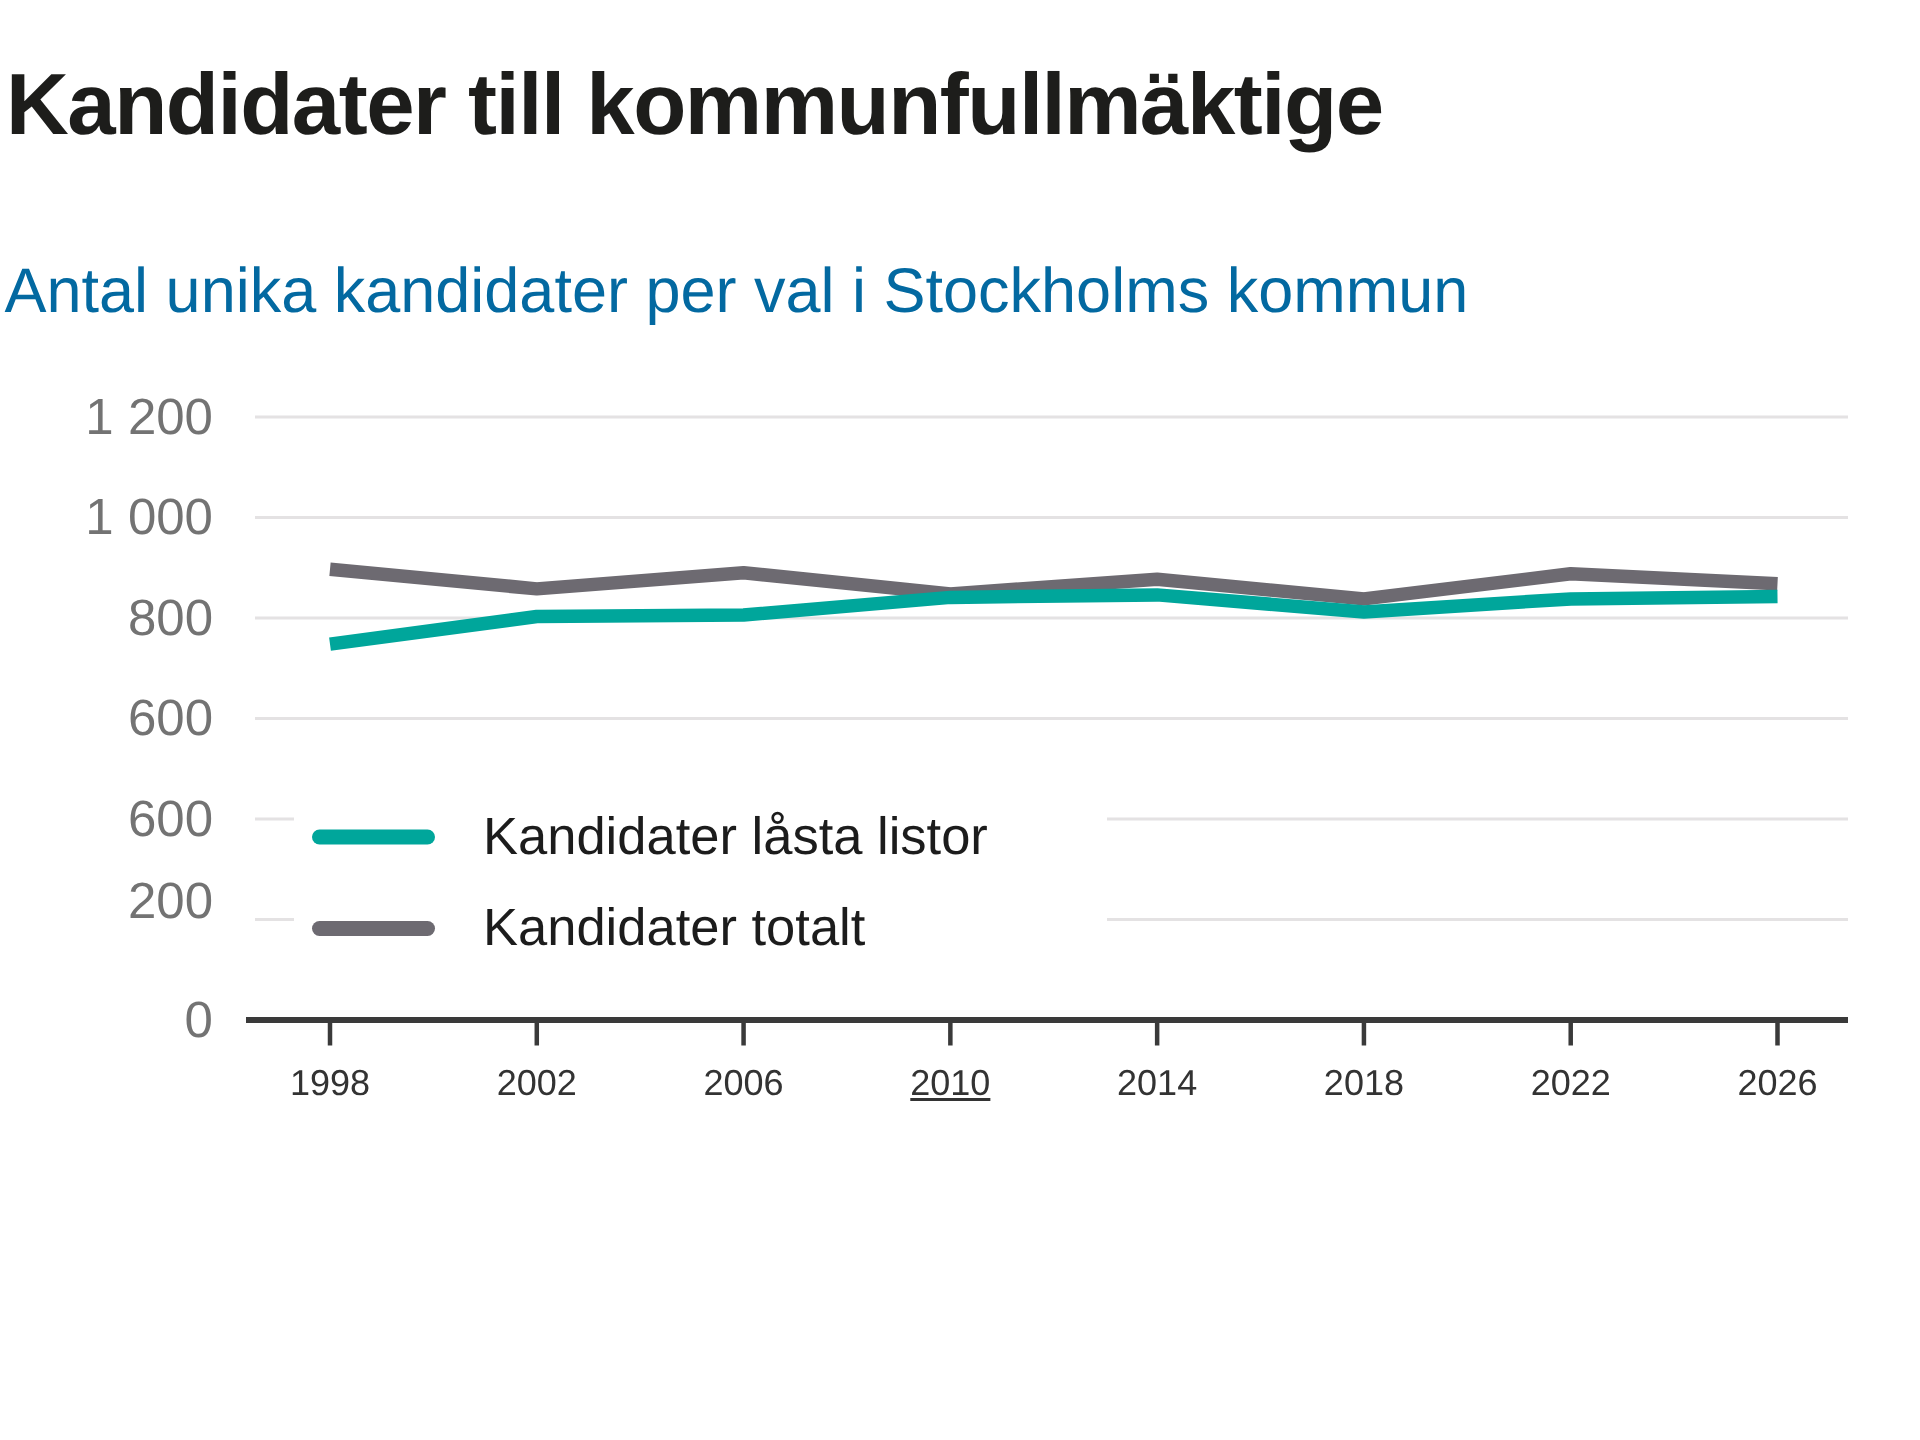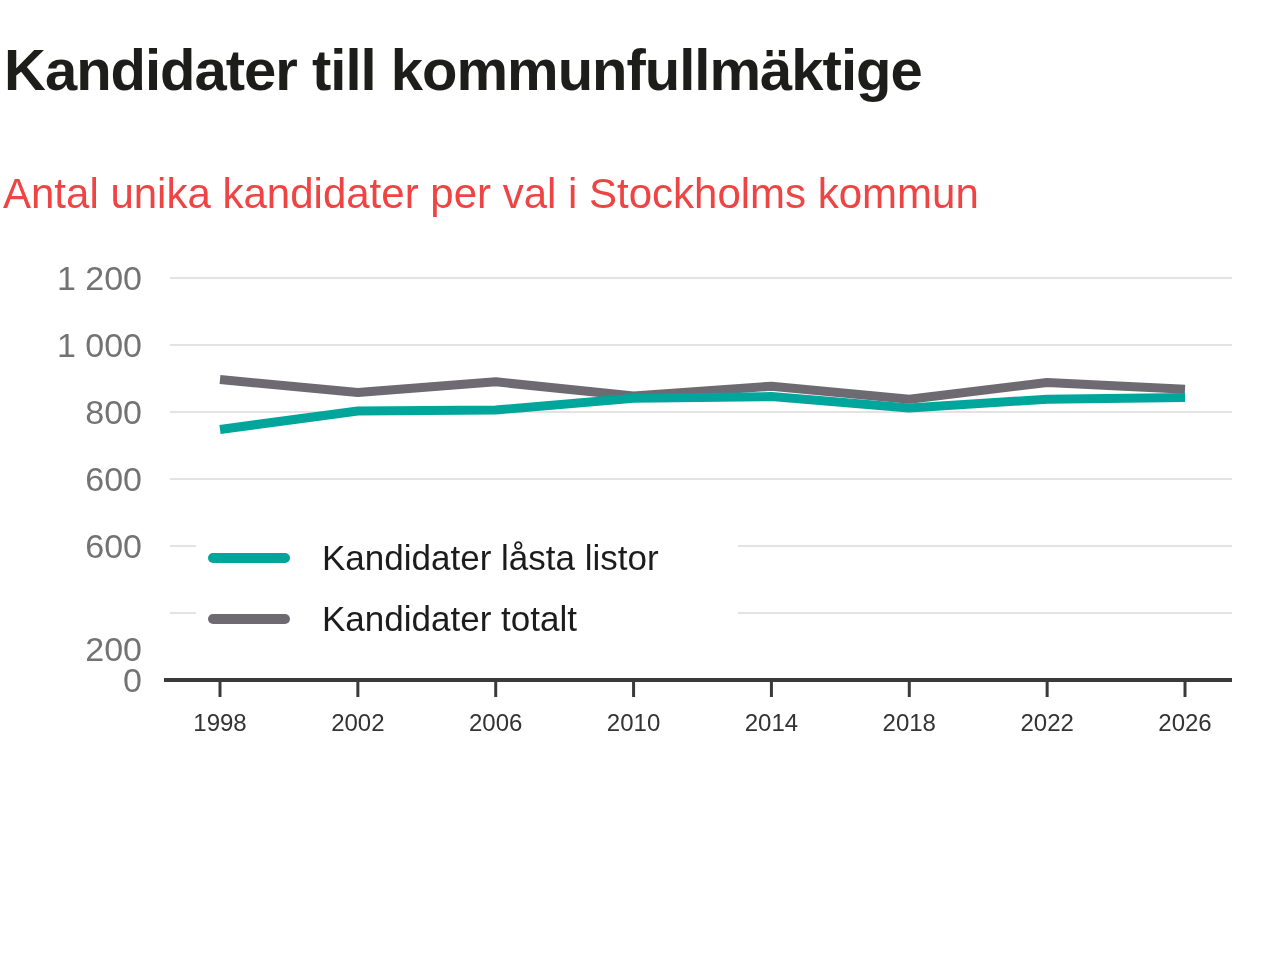--- a/index.html
+++ b/index.html
@@ -6,21 +6,21 @@
   #canvas{
     position:relative;width:1280px;height:752px;background:#ffffff;
     font-family:"Liberation Sans",sans-serif;overflow:hidden;
   }
   .chart-title{
     position:absolute;left:4px;top:36px;margin:0;
     font-size:58px;font-weight:700;letter-spacing:-1px;color:#1d1d1b;
   }
   .chart-subtitle{
     position:absolute;left:3px;top:170px;
-    font-size:42px;font-weight:400;color:#ef4444;
+    font-size:42px;font-weight:400;color:#0369a1;
   }
   .ylabel{
     position:absolute;left:0;width:142px;text-align:right;
     font-size:34px;color:#737373;height:42px;line-height:42px;
   }
   .xlabel{
     position:absolute;width:150px;text-align:center;top:702px;
     font-size:24px;color:#333;height:42px;line-height:42px;
   }
   #plot-svg{position:absolute;left:0;top:0;}
@@ -68,32 +68,32 @@
       <line x1="771.4285714285714" y1="682" x2="771.4285714285714" y2="697" stroke="#3a3a3a" stroke-width="3"></line>
       <line x1="909.2857142857143" y1="682" x2="909.2857142857143" y2="697" stroke="#3a3a3a" stroke-width="3"></line>
       <line x1="1047.142857142857" y1="682" x2="1047.142857142857" y2="697" stroke="#3a3a3a" stroke-width="3"></line>
       <line x1="1185" y1="682" x2="1185" y2="697" stroke="#3a3a3a" stroke-width="3"></line>
       <polyline points="220,379.505 357.8571428571429,392.57 495.7142857142857,381.84999999999997 633.5714285714286,395.92 771.4285714285714,386.205 909.2857142857143,399.27 1047.142857142857,382.52 1185,389.21999999999997" fill="none" stroke="#6d6a71" stroke-width="9" stroke-linejoin="round"></polyline>
       <polyline points="220,429.42 357.8571428571429,410.995 495.7142857142857,409.99 633.5714285714286,398.265 771.4285714285714,396.59000000000003 909.2857142857143,407.98 1047.142857142857,399.27 1185,397.59499999999997" fill="none" stroke="#00a69b" stroke-width="9" stroke-linejoin="round"></polyline>
     </svg>
 
   <div id="ylabels">
       <div class="ylabel" style="top: 659px;">0</div>
-      <div class="ylabel" style="top: 628px; text-align: right;">200</div>
+      <div class="ylabel" style="top: 580px; text-align: right;">200</div>
       <div class="ylabel" style="top: 525px;">600</div>
       <div class="ylabel" style="top: 458px;">600</div>
       <div class="ylabel" style="top: 391px;">800</div>
       <div class="ylabel" style="top: 324px;">1 000</div>
       <div class="ylabel" style="top: 257px;">1 200</div>
     </div>
   <div id="xlabels">
       <div class="xlabel" style="left: 145px;">1998</div>
       <div class="xlabel" style="left: 282.857px;">2002</div>
       <div class="xlabel" style="left: 420.714px;">2006</div>
-      <div class="xlabel" style="left: 558.571px;">2010</div>
+      <div class="xlabel" style="left: 558.571px; text-decoration: underline;">2010</div>
       <div class="xlabel" style="left: 696.429px;">2014</div>
       <div class="xlabel" style="left: 834.286px;">2018</div>
       <div class="xlabel" style="left: 972.143px;">2022</div>
       <div class="xlabel" style="left: 1110px;">2026</div>
     </div>
 
   <div class="legend">
     <div class="legend-row">
       <span class="swatch" style="background: rgb(0, 166, 155);"></span>
       <span class="legend-label">Kandidater låsta listor</span>

